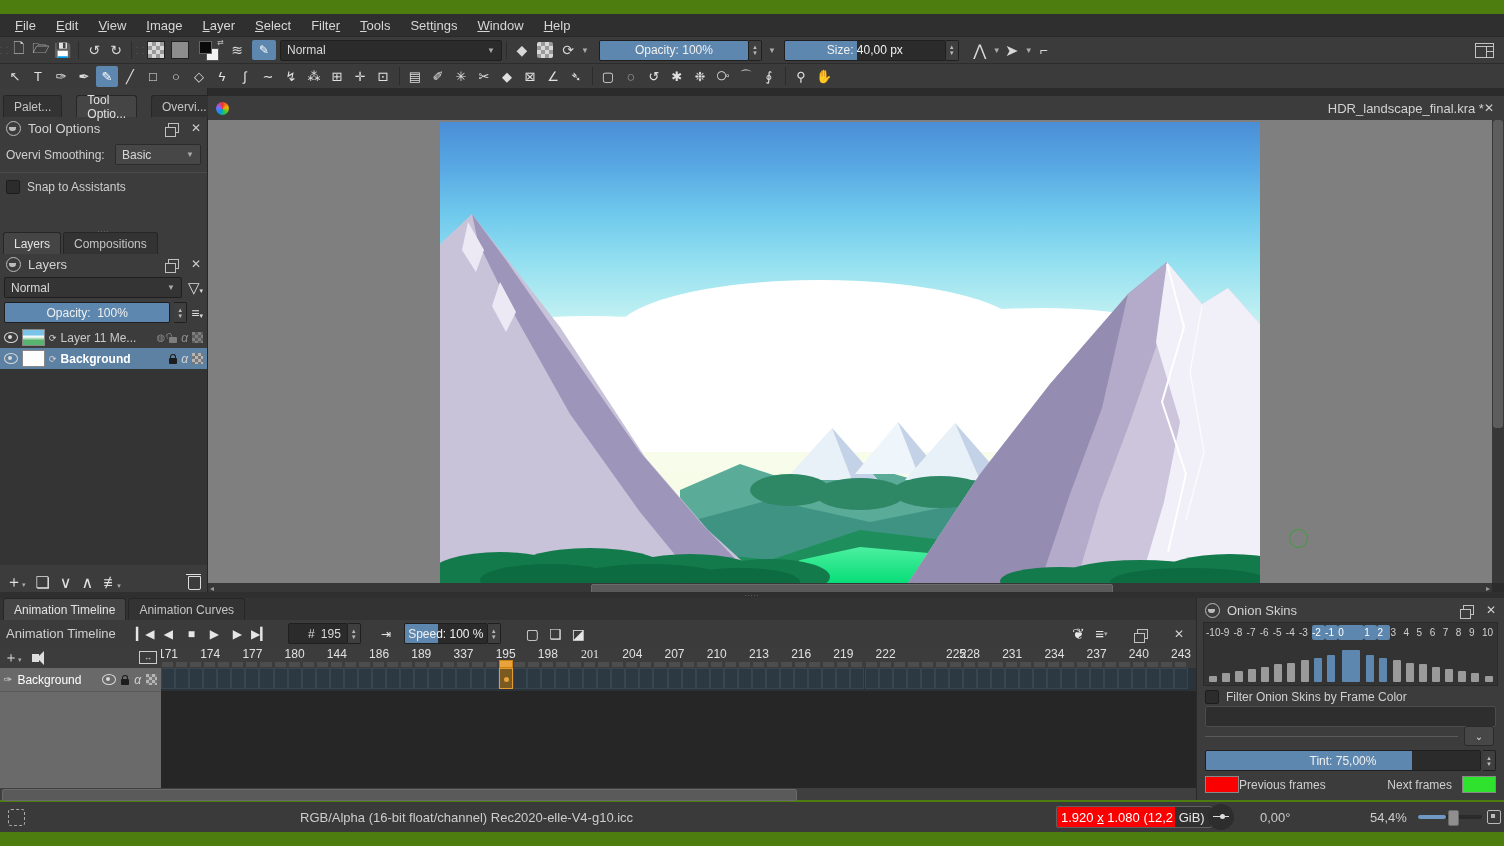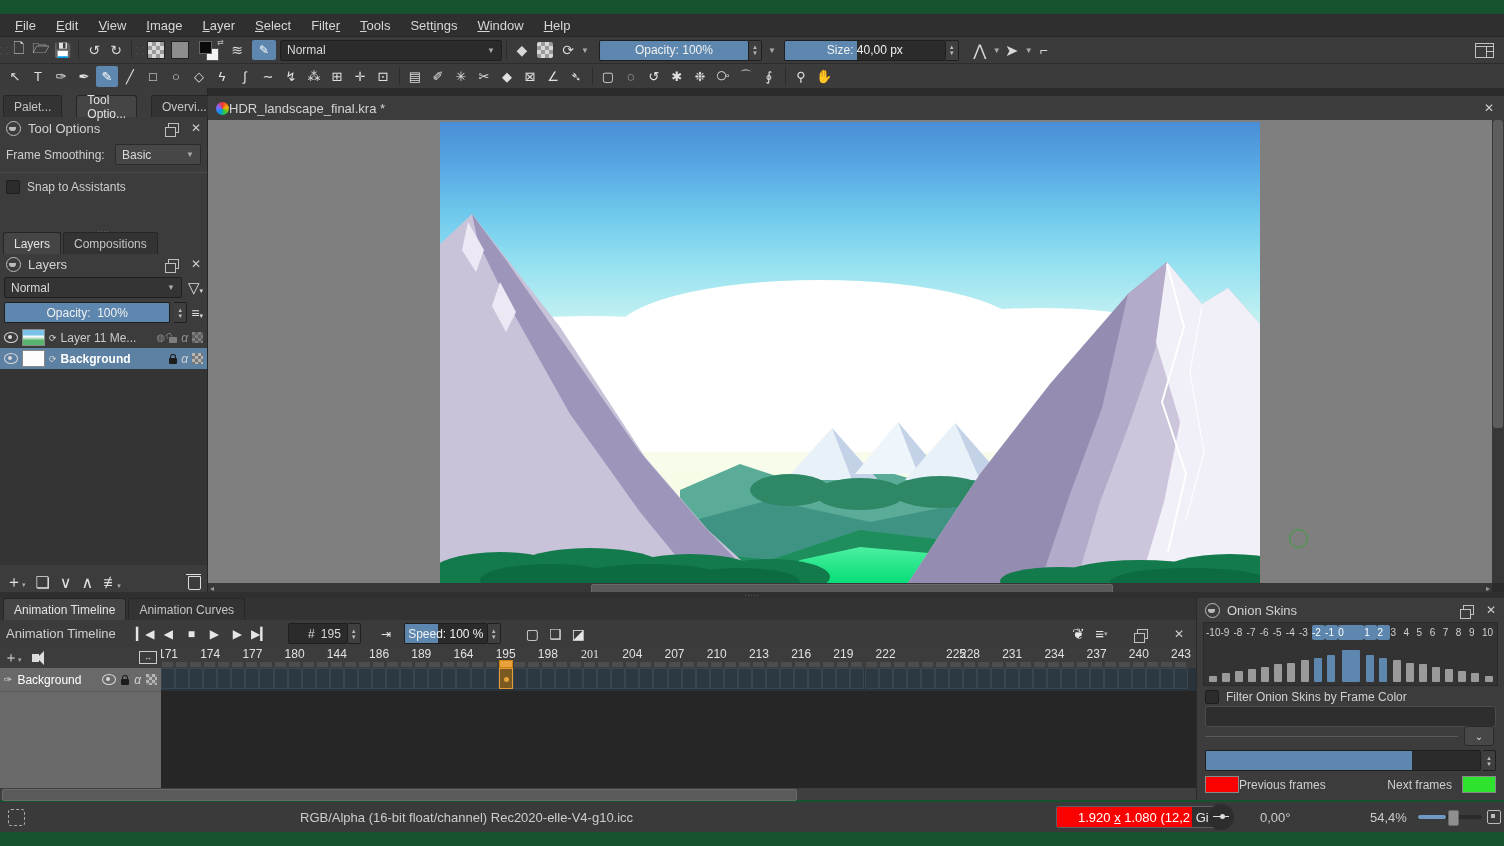--- a/index.html
+++ b/index.html
@@ -1,16 +1,16 @@
 <!DOCTYPE html>
 <html><head>
 <meta charset="utf-8">
 <style>
   html,body{margin:0;padding:0;background:#000;}
-  #app{position:relative;width:1504px;height:846px;background:#14532d;overflow:hidden;
+  #app{position:relative;width:1504px;height:846px;background:#4d7c0f;overflow:hidden;
        font-family:"Liberation Sans","DejaVu Sans",sans-serif;color:#cfcfcf;font-size:12px;
        -webkit-font-smoothing:antialiased;}
   .abs{position:absolute;}
   .row{display:flex;align-items:center;}
   
   .menubar{top:14px;left:0;right:0;height:22px;background:#2f2f2f;display:flex;align-items:center;padding-left:6px;gap:2px;border-bottom:1px solid #282828;}
   .menu-item{padding:2px 9px;color:#d6d6d6;font-size:13px;cursor:default;}
   .menu-item u{text-decoration:underline;}
   
   .toolbar1{top:37px;left:0;right:0;height:26px;background:#3b3b3b;display:flex;align-items:center;border-bottom:1px solid #2c2c2c;}
@@ -85,21 +85,21 @@
   .tickcell{position:absolute;bottom:1px;height:5px;background:#4d4d4d;}
   .oniondock{top:598px;left:1196px;right:0;height:202px;background:#3c3c3c;border-left:1px solid #2a2a2a;}
   .onionnum{flex:1;font-size:10px;color:#d0d0d0;padding:2px 0;border-radius:2px;}
   .onionnum.on{background:#5d87ae;color:#fff;}
   .obar{background:#9a9a9a;border-radius:1px;}
   .obar.on{background:#5d87ae;}
   
   .statusbar{top:802px;left:0;right:0;height:30px;background:#3a3a3a;display:flex;align-items:center;font-size:13px;color:#cécécé;}
   .statusbar{color:#cccccc;}
   .membox{display:flex;align-items:center;border:1px solid #5f5f5f;border-radius:2px;height:20px;overflow:hidden;}
-  .memred{background:#fb0000;color:#fff;height:100%;display:flex;align-items:center;padding:0 2px 0 21px;white-space:pre;}
+  .memred{background:#fb0000;color:#fff;height:100%;display:flex;align-items:center;padding:0 2px 0 4px;white-space:pre;}
   .memrest{padding:0 6px 0 0;white-space:pre;color:#e8e8e8;background:#313131;height:100%;display:flex;align-items:center;}
   .zslider{position:relative;width:64px;height:14px;}
   .zslider .track{position:absolute;top:5px;left:0;right:0;height:4px;background:#2a2a2a;border-radius:2px;}
   .zslider .zfill{position:absolute;top:5px;left:0;width:28px;height:4px;background:#6f99c2;border-radius:2px;}
   .zslider .zhandle{position:absolute;top:0;left:30px;width:9px;height:14px;background:#8f8f8f;border:1px solid #6a6a6a;border-radius:2px;}
   .speaker{width:7px;height:8px;background:#ddd;position:relative;margin-right:2px;}
   .speaker:after{content:"";position:absolute;left:5px;top:-3px;border-top:7px solid transparent;border-bottom:7px solid transparent;border-right:7px solid #ddd;}
   .trash{width:11px;height:12px;border:1px solid #ddd;border-radius:0 0 2px 2px;position:relative;}
   .trash:before{content:"";position:absolute;top:-3px;left:-3px;width:15px;height:1px;background:#ddd;}
 </style>
@@ -228,21 +228,21 @@
       <span class="tab">Overvi...</span>
     </div>
     <div class="dockhead" style="position:absolute;top:30px;left:0;right:0;">
       <span class="dicon"></span>
       <span>Tool Options</span>
       <span style="flex:1;"></span>
       <span class="floatico"></span>
       <span class="closex">✕</span>
     </div>
     <div class="row" style="position:absolute;top:56px;left:6px;right:6px;justify-content:space-between;">
-      <span>Frame Smoothing:</span>
+      <span>Overvi Smoothing:</span>
       <span class="combo" style="width:72px;background:#474747;border-color:#2b2b2b;justify-content:space-between;">
         <span>Basic</span>
         <span class="ddarrow">▼</span>
       </span>
     </div>
     <div style="position:absolute;top:84px;left:0;right:0;height:1px;background:#4a4a4a;"></div>
     <div class="row" style="position:absolute;top:92px;left:6px;">
       <span class="cbox"></span>
       <span>Snap to Assistants</span>
     </div>
@@ -305,21 +305,21 @@
       <span>∧</span>
       <span style="letter-spacing:-2px;">≢<span style="font-size:7px;color:#aaa;letter-spacing:0;">▾</span></span>
       <span style="flex:1;"></span>
       <span class="trash"></span>
     </div>
   </div>
 
   <div class="abs canvaswrap">
     <div class="subtitle">
       <span style="width:13px;height:13px;border-radius:50%;margin-left:8px;background:conic-gradient(from 0deg,#e33,#fa0,#3c3,#09e,#86f,#e33);"></span>
-      <span style="flex:1;text-align:left;font-size:13px;color:#d2d2d2;">HDR_landscape_final.kra *</span>
+      <span style="flex:1;text-align:right;font-size:13px;color:#d2d2d2;">HDR_landscape_final.kra *</span>
       <span class="closex" style="margin-right:10px;">✕</span>
     </div>
     <div class="viewport">
       <svg style="position:absolute;left:232px;top:2px;" width="820" height="461" viewBox="0 0 820 461" preserveAspectRatio="none">
         <defs>
           <linearGradient id="sky" x1="0" y1="0" x2="0" y2="1">
             <stop offset="0" stop-color="#4a8ed6"></stop>
               <stop offset=".10" stop-color="#58a9e4"></stop>
             <stop offset=".20" stop-color="#6fc9ec"></stop>
               <stop offset=".30" stop-color="#92dff0"></stop>
@@ -470,21 +470,21 @@
       </div>
     </div>
     <div class="tl-ruler">
         <span style="position: absolute; top: 0px; left: 7px; transform: translateX(-50%);">171</span>
         <span style="position: absolute; top: 0px; left: 49.21px; transform: translateX(-50%);">174</span>
         <span style="position: absolute; top: 0px; left: 91.42px; transform: translateX(-50%);">177</span>
         <span style="position: absolute; top: 0px; left: 133.63px; transform: translateX(-50%);">180</span>
         <span style="position: absolute; top: 0px; left: 175.84px; transform: translateX(-50%);">144</span>
         <span style="position: absolute; top: 0px; left: 218.05px; transform: translateX(-50%);">186</span>
         <span style="position: absolute; top: 0px; left: 260.26px; transform: translateX(-50%);">189</span>
-        <span style="position: absolute; top: 0px; left: 302.47px; transform: translateX(-50%);">164</span>
+        <span style="position: absolute; top: 0px; left: 302.47px; transform: translateX(-50%);">337</span>
         <span style="position: absolute; top: 0px; left: 344.68px; transform: translateX(-50%);">195</span>
         <span style="position: absolute; top: 0px; left: 386.89px; transform: translateX(-50%);">198</span>
         <span style="position: absolute; top: 0px; left: 429.1px; transform: translateX(-50%); font-family: Liberation Serif, serif;">201</span>
         <span style="position: absolute; top: 0px; left: 471.31px; transform: translateX(-50%);">204</span>
         <span style="position: absolute; top: 0px; left: 513.52px; transform: translateX(-50%);">207</span>
         <span style="position: absolute; top: 0px; left: 555.73px; transform: translateX(-50%);">210</span>
         <span style="position: absolute; top: 0px; left: 597.94px; transform: translateX(-50%);">213</span>
         <span style="position: absolute; top: 0px; left: 640.15px; transform: translateX(-50%);">216</span>
         <span style="position: absolute; top: 0px; left: 682.36px; transform: translateX(-50%);">219</span>
         <span style="position: absolute; top: 0px; left: 724.57px; transform: translateX(-50%);">222</span>
@@ -756,20 +756,21 @@
     <div class="row" style="position:absolute;top:92px;left:8px;">
       <span class="cbox"></span>
       <span>Filter Onion Skins by Frame Color</span>
     </div>
     <div class="combo" style="position:absolute;top:108px;left:8px;right:8px;background:#2e2e2e;border-color:#4c4c4c;"></div>
     <div style="position:absolute;top:138px;left:8px;right:46px;height:1px;background:#5a5a5a;"></div>
     <div style="position:absolute;top:128px;right:10px;width:28px;height:18px;background:#474747;border:1px solid #2b2b2b;border-radius:3px;display:flex;align-items:center;justify-content:center;color:#ddd;font-size:10px;">⌄</div>
     <div class="row" style="position:absolute;top:152px;left:8px;right:8px;gap:2px;">
       <span class="slider" style="flex:1;">
         <span class="fill" style="width:75%;"></span>
+        <span class="slabel">Tint: 75,00%</span>
       </span>
       <span class="spin">
           <span>▲</span>
           <span>▼</span>
         </span>
     </div>
     <div class="row" style="position:absolute;top:178px;left:8px;right:8px;">
       <span style="width:32px;height:15px;background:#fb0000;border:1px solid #888;"></span>
       <span style="">Previous frames</span>
       <span style="flex:1;"></span>

